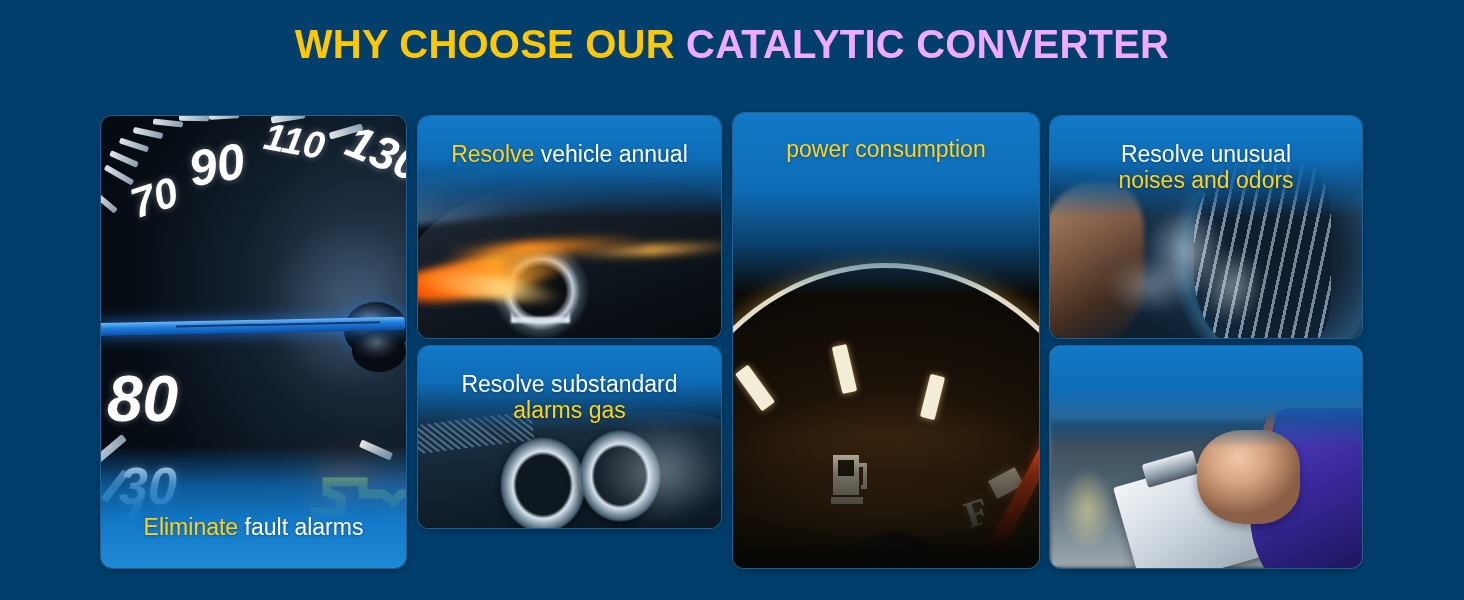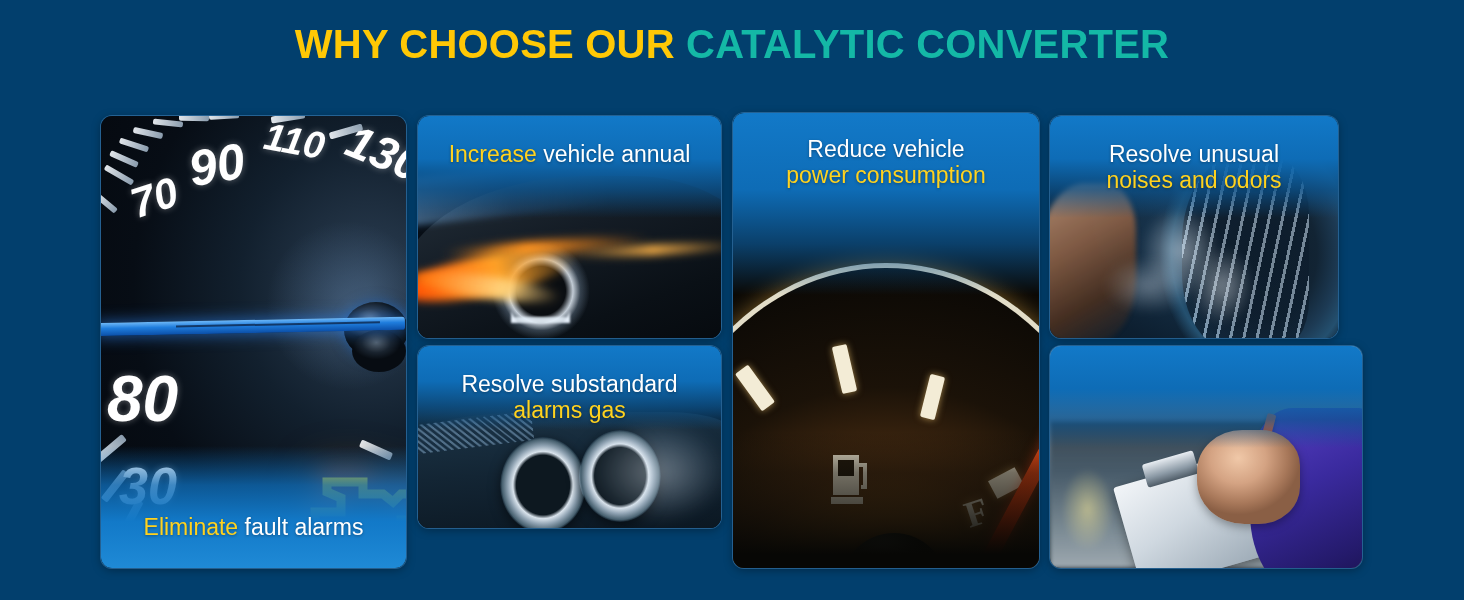--- a/index.html
+++ b/index.html
@@ -12,21 +12,21 @@
     position:relative;
   }
   
   .banner-title{
     position:absolute; top:22px; left:0; width:100%;
     text-align:center;
     font-size:40px; font-weight:bold; letter-spacing:.2px;
     white-space:nowrap;
   }
   .banner-title .t-yellow{ color:#FFC805; }
-  .banner-title .t-white { color:#14b8a6; }
+  .banner-title .t-white { color:#f0abfc; }
 
   
   .panel{
     position:absolute;
     border-radius:11px;
     overflow:hidden;
     background:#0a2e4d;
     box-shadow:0 0 0 1px rgba(80,150,210,.45), 0 2px 10px rgba(0,0,0,.35);
   }
   .panel .art{ position:absolute; inset:0; overflow:hidden; }
@@ -204,21 +204,21 @@
     border-radius:50%;
     background:radial-gradient(42% 36% at 38% 28%, #7d8a84 0%, #49534e 40%, #1d2421 75%, #0a0e0c 100%);
     box-shadow:0 6px 18px rgba(0,0,0,.6);
   }
   .dark-lower{
     position:absolute; left:0; bottom:0; width:100%; height:30%;
     background:linear-gradient(0deg,#070705 10%,rgba(12,10,6,.55) 70%,rgba(12,10,6,0) 100%);
   }
 
   
-  #p5{ left:1050px; top:116px; width:288px; height:222px; }
+  #p5{ left:1050px; top:116px; width:312px; height:222px; }
   .ventart{ position:absolute; inset:0;
     background:radial-gradient(120% 100% at 78% 45%, #2a4a68 0%, #17324a 36%, #0d1f30 66%, #081520 100%); }
   .vent-shell{
     position:absolute; right:-10%; top:4%; width:72%; height:116%;
     border-radius:50%;
     background:radial-gradient(closest-side,#0d1b27 0%,#122434 52%,#1d3b55 74%,#24506f 88%,rgba(36,80,111,0) 100%);
   }
   .louvers{
     position:absolute; right:10%; top:18%; width:44%; height:88%;
     background:repeating-linear-gradient(-78deg, rgba(200,220,238,.55) 0 3px, rgba(14,30,46,.75) 3px 13px);
@@ -340,21 +340,21 @@
       <div class="rim"></div>
       <div class="spark s3"></div>
       <div class="spark s1"></div>
       <div class="spark s2"></div>
       <div class="spark s4"></div>
     </div>
     <div class="hdr-fade"></div>
   </div>
   <div class="cap top">
     <div>
-      <span class="y">Increase</span><span> vehicle annual</span>
+      <span class="y">Resolve</span><span> vehicle annual</span>
     </div>
   </div>
 </div>
 
 <div class="panel" id="p3">
   <div class="art">
     <div class="exhart">
       <div class="bumper"></div>
       <div class="mesh"></div>
       <div class="pipe pipe-a"></div>
@@ -386,21 +386,20 @@
         <path d="M30 12 h6 v22 h-4" fill="none" stroke="#f2ebd5" stroke-width="4"></path>
       </svg>
 
       <div class="fuel-needle"></div>
       <div class="fuel-hub"></div>
       <div class="dark-lower"></div>
     </div>
     <div class="hdr-fade" style="height:40%;"></div>
   </div>
   <div class="cap top" style="top:24px;">
-    <div>Reduce vehicle</div>
     <div class="y">power consumption</div>
   </div>
 </div>
 
 <div class="panel" id="p5">
   <div class="art">
     <div class="ventart">
       <div class="vent-shell"></div>
       <div class="louvers"></div>
       <div class="hand-blur"></div>

